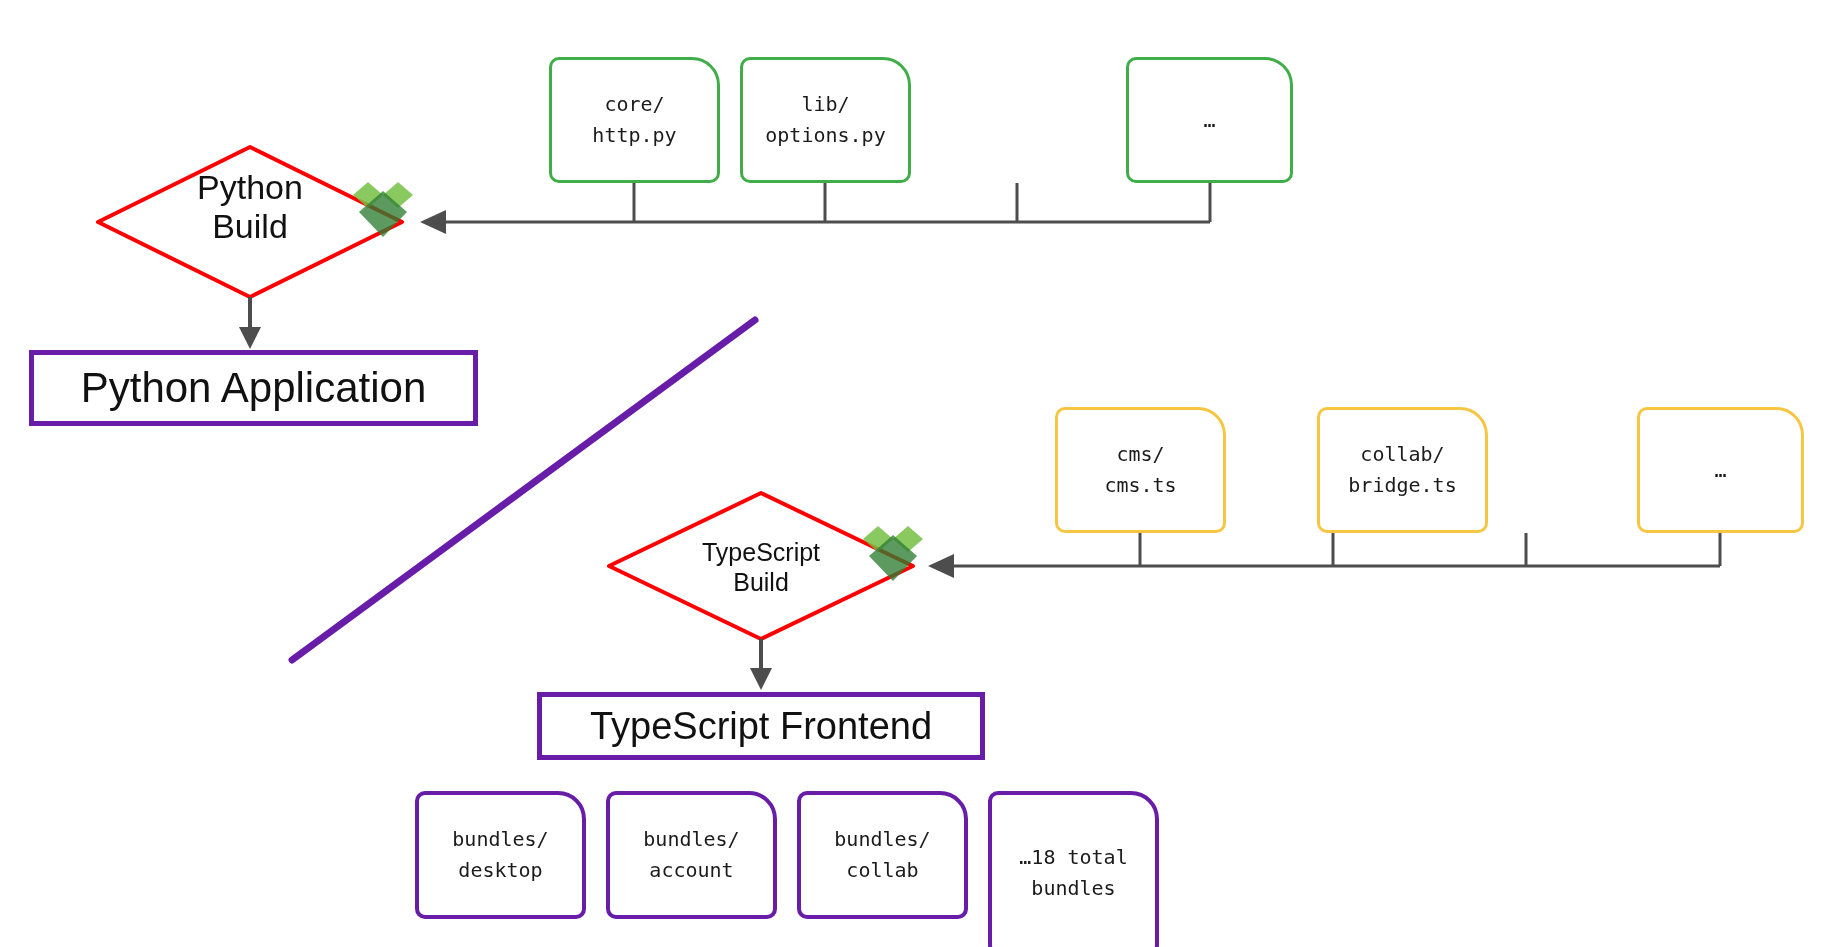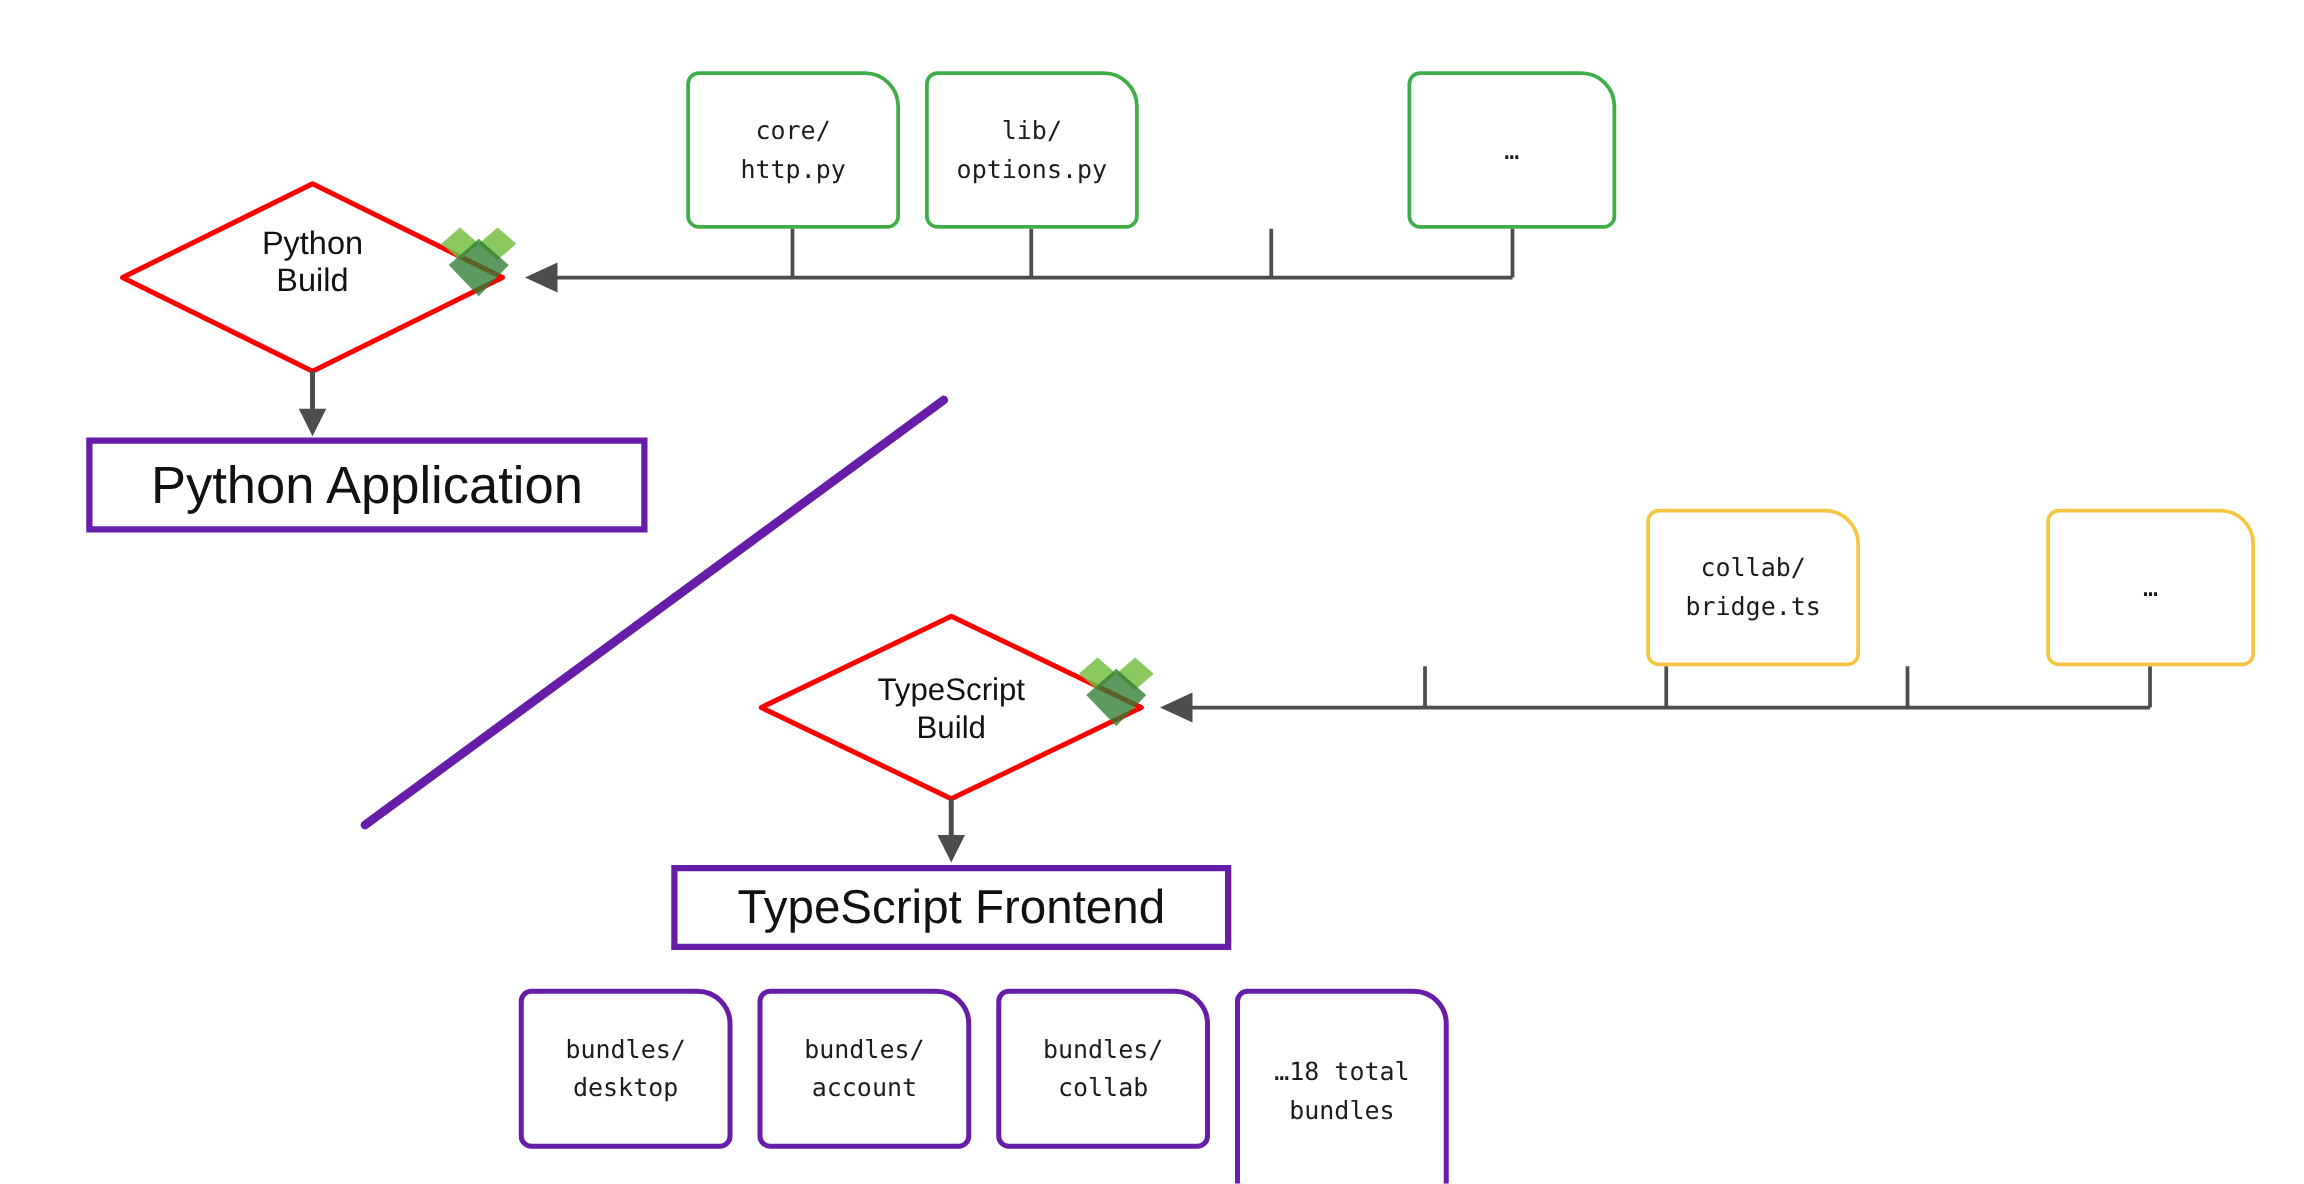--- a/index.html
+++ b/index.html
@@ -80,33 +80,35 @@
     <path d="M761 639 V672" stroke="#4d4d4d" stroke-width="4" fill="none"></path>
     <polygon points="761,690 750,668 772,668" fill="#4d4d4d"></polygon>
   </svg>
 
   <div class="filebox green" style="left:740px;top:57px;width:171px;height:126px;">lib/
 options.py</div>
   <div class="filebox green" style="left:549px;top:57px;width:171px;height:126px;">core/
 http.py</div>
   <div class="filebox green" style="left:1126px;top:57px;width:167px;height:126px;">…</div>
 
-  <div class="diamond-label" style="left:120px;top:180px;width:260px;font-size:26px;line-height:1.15;">Python
+  <div class="diamond-label" style="left:120px;top:168px;width:260px;font-size:34px;line-height:1.15;">Python
 Build</div>
 
   <div class="bazel-icon" style="left:350px;top:179px;">
     <svg width="66" height="64" viewBox="0 0 66 64">
       <path d="M18 3 L33 16 L18 29 L3 16 Z" fill="#76c043" fill-opacity="0.85"></path>
       <path d="M48 3 L63 16 L48 29 L33 16 Z" fill="#76c043" fill-opacity="0.85"></path>
       <path d="M33 12 L57 33 L33 58 L9 33 Z" fill="#2e7d32" fill-opacity="0.78"></path>
     </svg>
   </div>
 
-  <div class="output-box" style="left:29px;top:350px;width:449px;height:76px;font-size:42px;margin-left:40px;">Python Application</div>
+  <div class="output-box" style="left:29px;top:350px;width:449px;height:76px;font-size:42px;">Python Application</div>
 
+  <div class="filebox yellow" style="left:1055px;top:407px;width:171px;height:126px;">cms/
+cms.ts</div>
   <div class="filebox yellow" style="left:1317px;top:407px;width:171px;height:126px;">collab/
 bridge.ts</div>
   <div class="filebox yellow" style="left:1637px;top:407px;width:167px;height:126px;">…</div>
 
   <div class="diamond-label" style="left:641px;top:537px;width:240px;font-size:25px;line-height:1.2;">TypeScript
 Build</div>
 
   <div class="bazel-icon" style="left:860px;top:523px;">
     <svg width="66" height="64" viewBox="0 0 66 64">
       <path d="M18 3 L33 16 L18 29 L3 16 Z" fill="#76c043" fill-opacity="0.85"></path>

